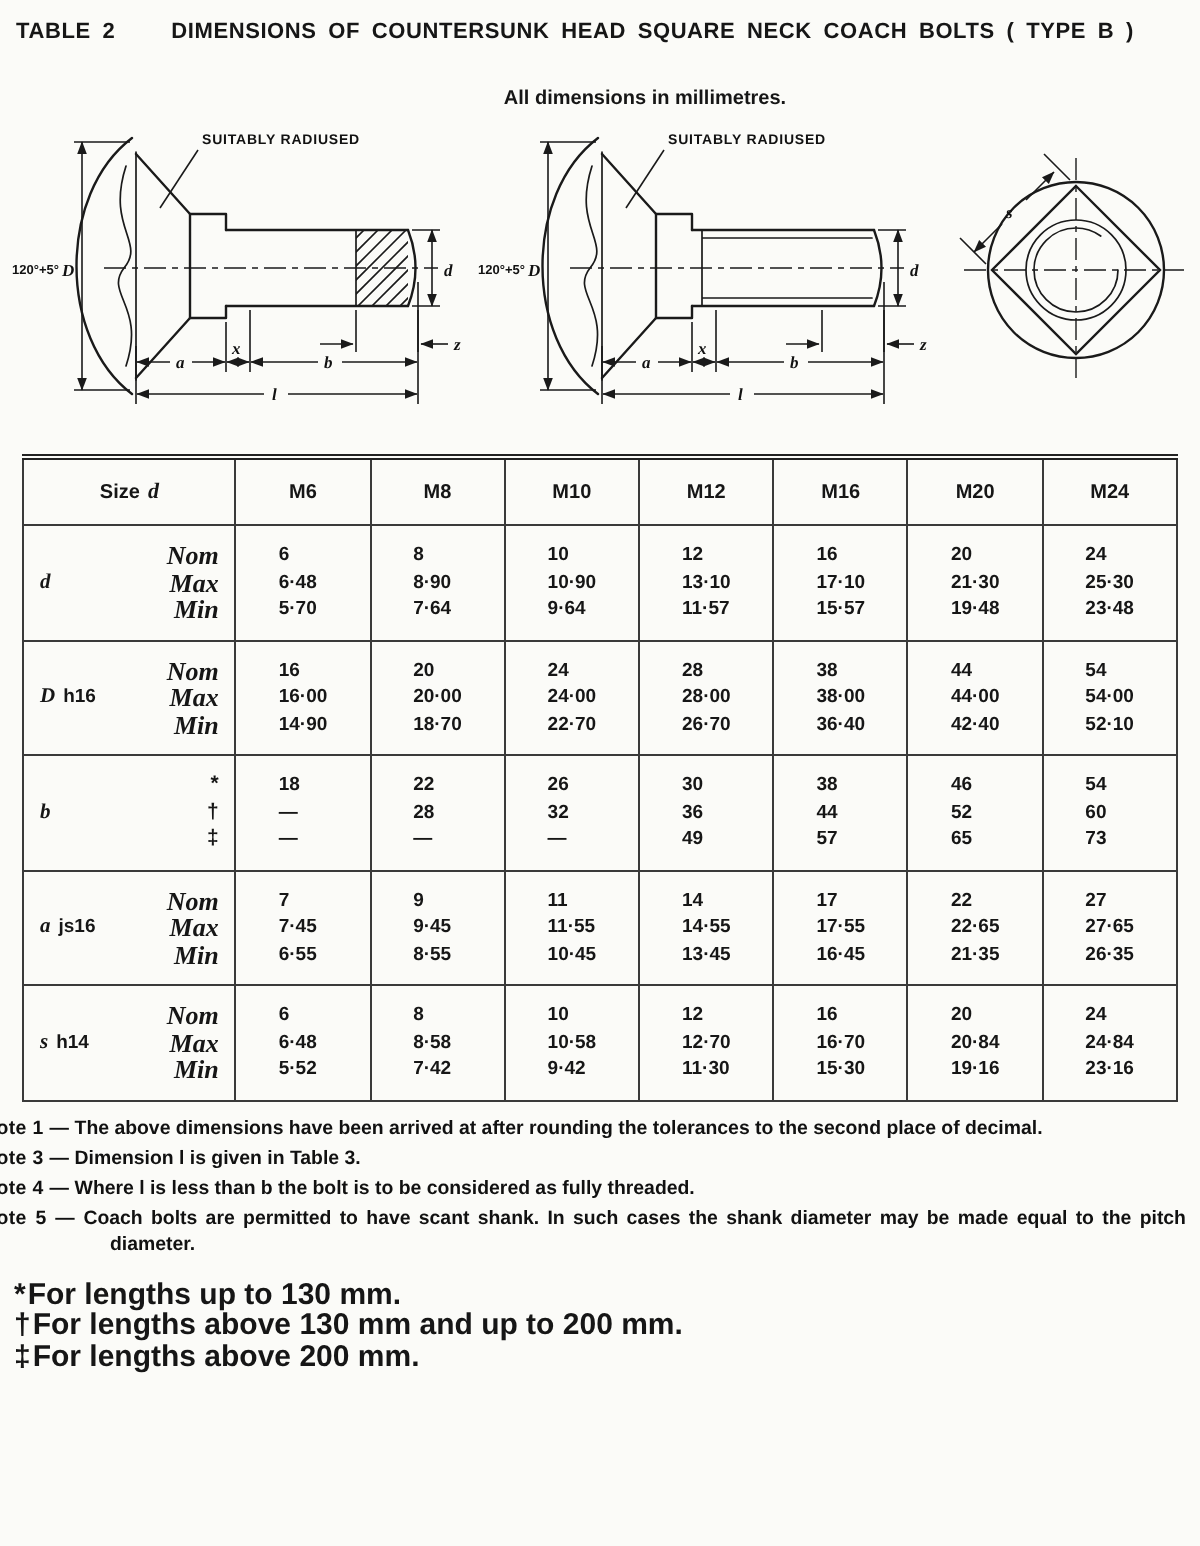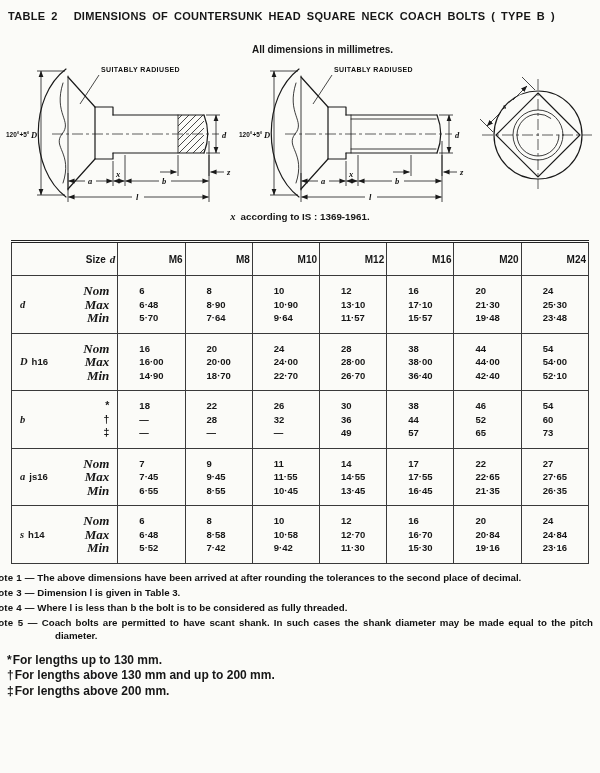--- a/index.html
+++ b/index.html
@@ -1,20 +1,20 @@
 <!DOCTYPE html>
 <html><head>
 <meta charset="utf-8">
 <style>
   * { margin:0; padding:0; box-sizing:border-box; }
   html,body { width:600px; height:773px; overflow:hidden; }
   body { background:#fbfbf8; color:#161616; font-family:"Liberation Sans",sans-serif; }
 
   .title { padding:10px 8px 0 8px; font-size:11px; font-weight:bold; letter-spacing:.3px; word-spacing:2.5px; white-space:nowrap; }
-  .t1 { margin-right:16px; }
+  .t1 { margin-right:28px; }
   .subtitle { text-align:center; font-weight:bold; font-size:10px; margin-top:22px;margin-left:45px; }
 
   .figures { display:flex; justify-content:space-between; align-items:flex-start; padding:4px 6px 0 6px; height:154px; }
   svg { display:block; }
   .ln  { stroke:#1a1a1a; stroke-width:1.2; fill:none; stroke-linecap:round; }
   .tn  { stroke-width:.85; }
   .dim { stroke:#1a1a1a; stroke-width:.8; fill:none; }
   .cl  { stroke:#1a1a1a; stroke-width:.7; stroke-dasharray:11 3 3 3; fill:none; }
   .hl  { stroke:#1a1a1a; stroke-width:.8; fill:none; }
   svg text { fill:#111; }
@@ -22,40 +22,40 @@
   .cap { font:bold 7px "Liberation Sans",sans-serif; letter-spacing:.4px; }
   .ang { font:bold 6.5px "Liberation Sans",sans-serif; }
 
   .captions { text-align:center; font-size:9.8px; font-weight:bold; margin-top:2px; }
   .capline i { margin-right:5px; font-family:"Liberation Serif",serif; font-size:10.5px; }
   .capline + .capline { margin-top:5px; }
 
   table.dims { margin:18px auto 0 auto; border-collapse:collapse; table-layout:fixed; width:578px;
                border:1.5px solid #222; border-top:3px double #222; }
   table.dims th, table.dims td { border:1px solid #3a3a3a; }
-  .h-size, .h-col { padding:10px 2px; font-size:10px; font-weight:bold; text-align:right; }
+  .h-size, .h-col { padding:10px 2px; font-size:10px; font-weight:bold; text-align:center; }
   .h-size .szvar { font-style:italic; font-family:"Liberation Serif",serif; margin-left:4px; font-size:11px; }
   .c-label { vertical-align:middle; padding:8px 8px; }
   .lwrap { display:flex; align-items:center; }
   .rvar { font-style:italic; font-family:"Liberation Serif",serif; font-weight:bold; font-size:10.5px; }
   .rtol { font-weight:bold; font-size:9.5px; margin-left:4px; }
   .subs { margin-left:auto; text-align:right; }
   .sub  { line-height:13.5px; font-size:13px; font-weight:bold; }
   .sub.i { font-style:italic; font-family:"Liberation Serif",serif; }
   .sub.sym { font-size:10.5px; }
   .c-val { padding:8px 0; vertical-align:middle; }
   .v { line-height:13.5px; font-size:9.5px; font-weight:bold; padding-left:21px; white-space:nowrap; }
 
   .notes { width:586px; margin:8px auto 0 auto; }
   .note { font-size:9.7px; line-height:12.8px; font-weight:bold; text-align:justify;
           padding-left:48px; text-indent:-64px; margin-bottom:2.5px; color:#111; }
   .nlabel { letter-spacing:.2px; white-space:nowrap; }
 
   .footnotes { width:586px; margin:10px auto 0 auto; }
-  .fn { font-size:12px; font-weight:bold; line-height:15.5px; }
+  .fn { font-size:15px; font-weight:bold; line-height:15.5px; }
   .fmark { margin-right:1px; }
 </style>
 </head>
 <body>
 
 <div class="page">
 
   <div class="title">
     <span class="t1">TABLE 2</span><span class="t2">DIMENSIONS OF COUNTERSUNK HEAD SQUARE NECK COACH BOLTS ( TYPE B )</span>
   </div>
@@ -166,21 +166,20 @@
       <circle class="ln tn" cx="66" cy="70" r="25"></circle>
       <circle class="ln tn" cx="66" cy="70" r="21" stroke-dasharray="112 20"></circle>
       <path class="dim" d="M21,67 L8,54 M63,25 L50,12"></path>
       <line class="dim" x1="15" y1="61" x2="29" y2="47" marker-start="url(#arrC)"></line>
       <line class="dim" x1="41" y1="35" x2="55" y2="21" marker-end="url(#arrC)"></line>
       <text class="lbl" x="31" y="44">s</text>
     </svg>
   </div>
 
   <div class="captions">
-    <div class="capline"><i>x</i><span>according to IS : 1369-1961.</span></div>
   </div>
 
   <table class="dims" id="dims-table">
     <colgroup id="dims-cols">
         <col style="width: 106px;">
         <col style="width: 67px;">
         <col style="width: 67px;">
         <col style="width: 67px;">
         <col style="width: 67px;">
         <col style="width: 67px;">

